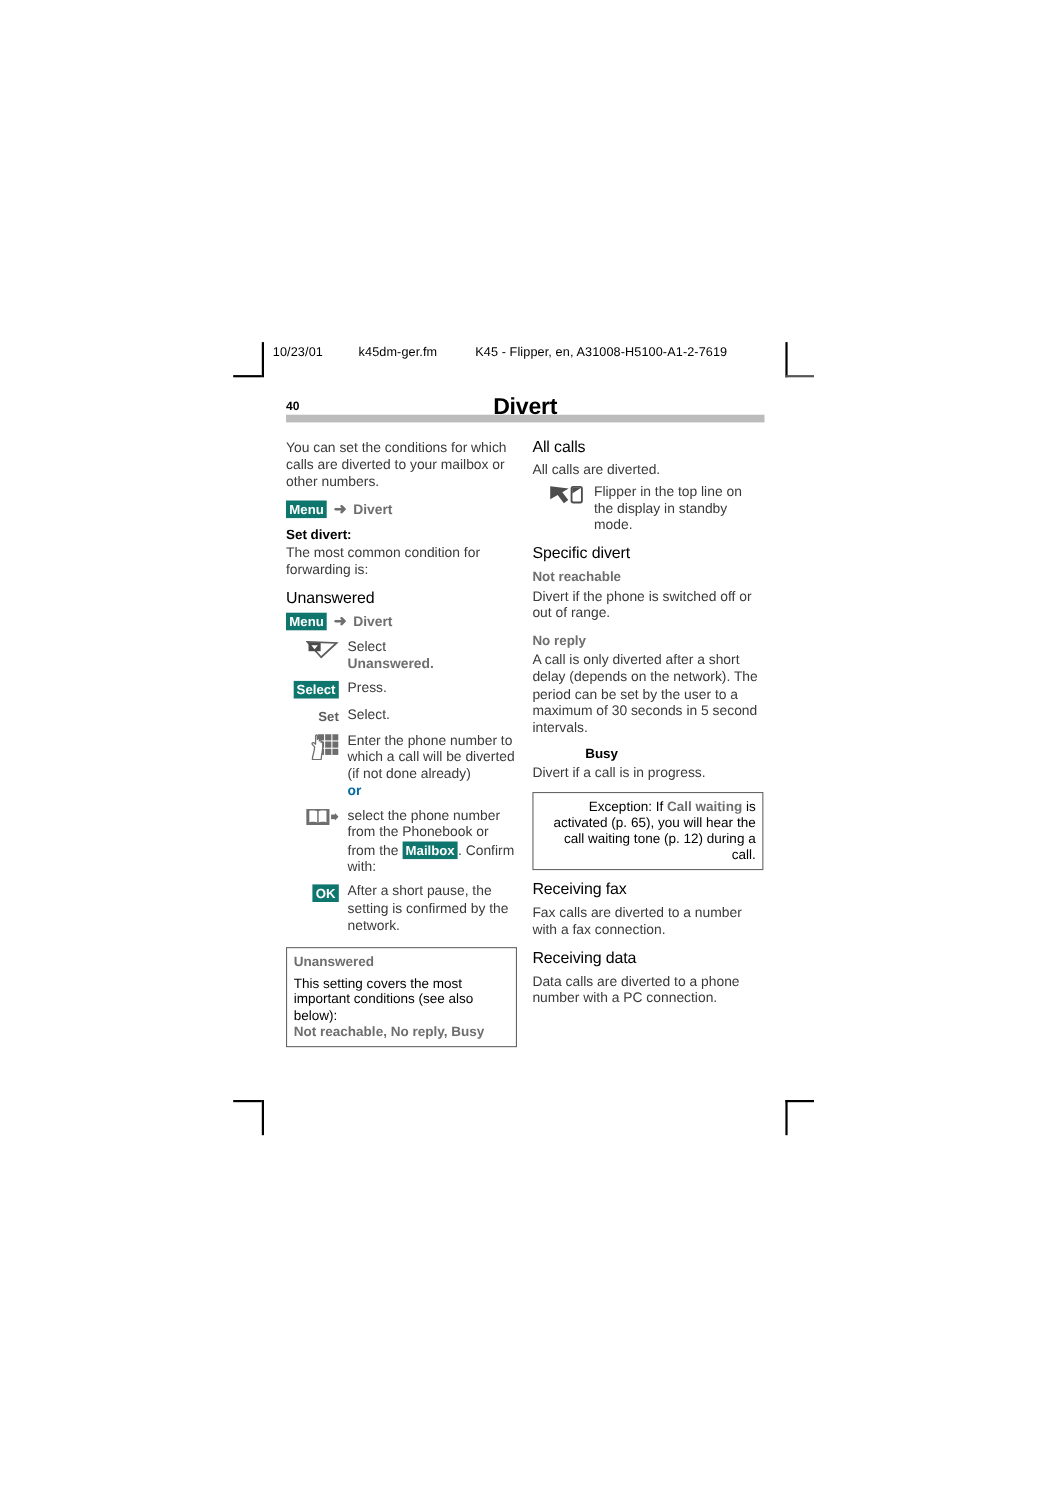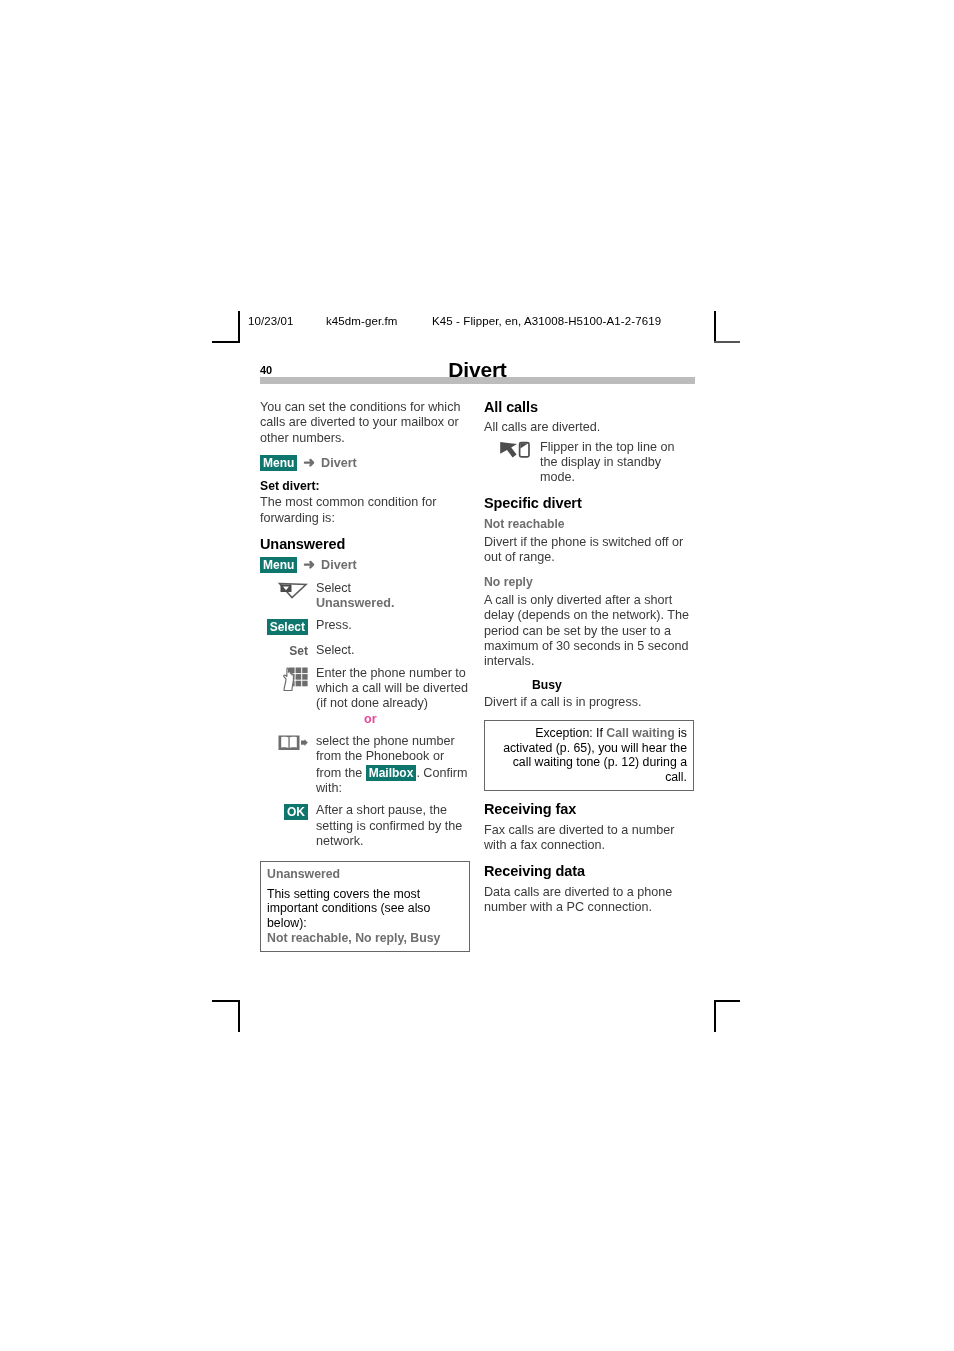--- a/index.html
+++ b/index.html
@@ -89,21 +89,21 @@
 
   p.body {
     margin: 0 0 9px 0;
     color: #3a3a3a;
   }
   p.body.tight { margin-bottom: 4px; }
 
   h2.head {
     margin: 11px 0 5px 0;
     font-size: 14.5px;
-    font-weight: bold;
+    font-weight: normal;
     color: #000;
     letter-spacing: -.1px;
   }
   h2.head.first { margin-top: 0; }
 
   h3.subhead {
     margin: 0 0 3px 0;
     font-size: 12.2px;
     font-weight: bold;
     color: #6e6e6e;
@@ -157,22 +157,21 @@
     padding-right: 8px;
     box-sizing: border-box;
     padding-top: 1px;
   }
   .step .desc {
     flex: 1 1 auto;
     color: #3a3a3a;
   }
   .step .desc .or {
     font-weight: bold;
-    color: #ec4899;
-    margin-left: 48px;
+    color: #0369a1;
   }
   .gutter .plainkey {
     font-size: 12px;
     font-weight: bold;
     color: #5d5d5d;
   }
 
   
   .icon { display: inline-block; vertical-align: top; }
 

